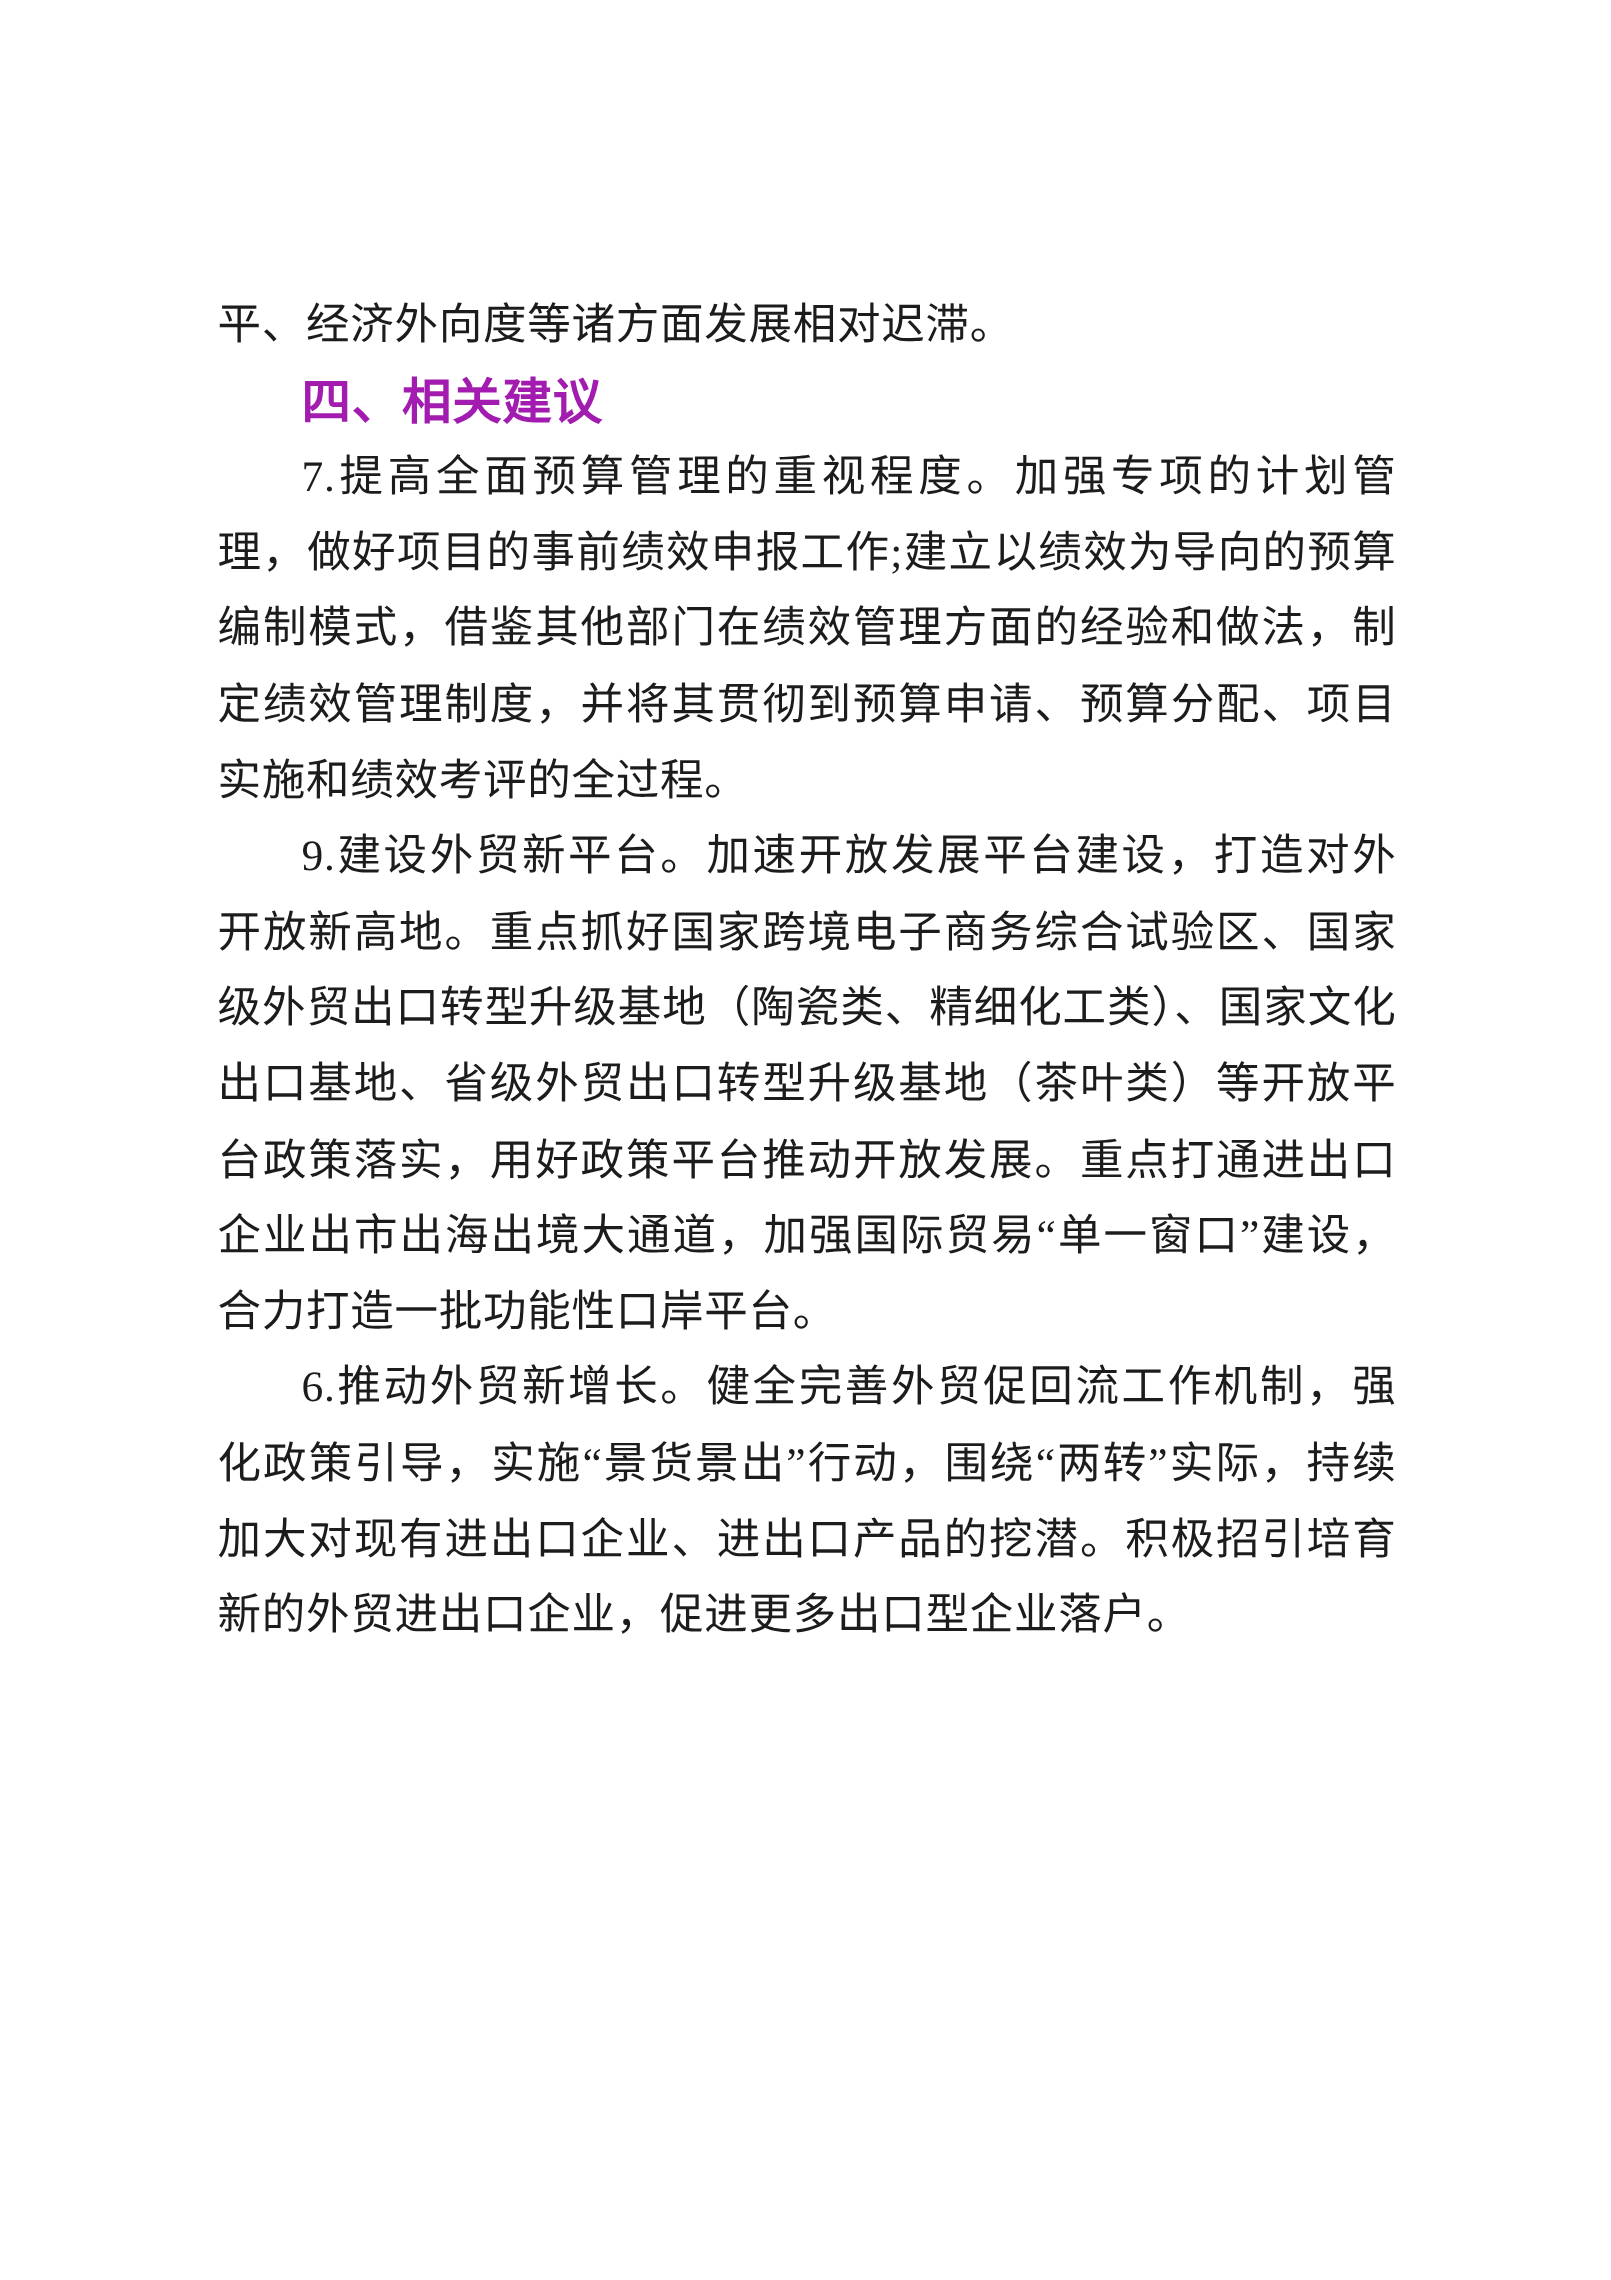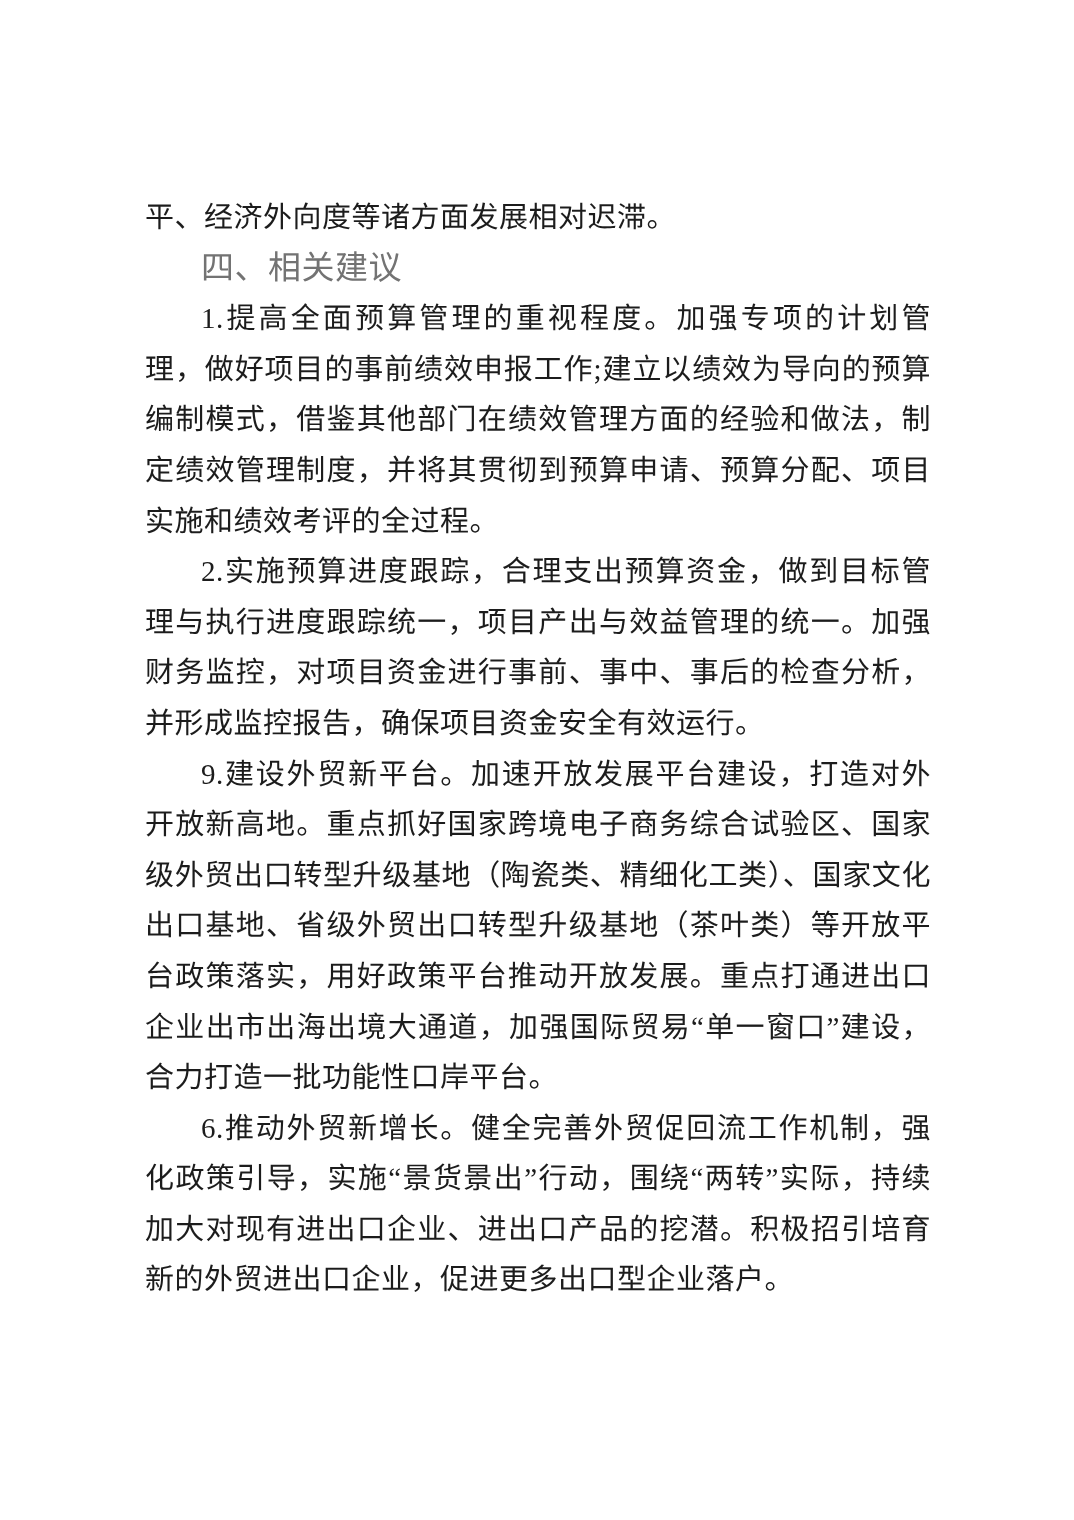--- a/index.html
+++ b/index.html
@@ -29,41 +29,40 @@
   .content p {
     margin: 0;
     text-indent: 56px;
   }
   .content p.carryover {
     text-indent: 0;
   }
   .content h2.section-heading {
     margin: 0;
     font-size: 33px;
-    font-weight: normal;
+    font-weight: bold;
     line-height: 50.6px;
     text-indent: 56px;
-    color: #737373;
+    color: #a21caf;
     font-family: "Liberation Sans", "DejaVu Sans", sans-serif;
     text-align: left;
   }
 </style>
 </head>
 <body>
 
 <div class="page">
   <div class="content">
 
     <p class="carryover">平、经济外向度等诸方面发展相对迟滞。</p>
 
 
     <h2 class="section-heading">四、相关建议</h2>
 
-    <p>1.提高全面预算管理的重视程度。加强专项的计划管理，做好项目的事前绩效申报工作;建立以绩效为导向的预算编制模式，借鉴其他部门在绩效管理方面的经验和做法，制定绩效管理制度，并将其贯彻到预算申请、预算分配、项目实施和绩效考评的全过程。</p>
+    <p>7.提高全面预算管理的重视程度。加强专项的计划管理，做好项目的事前绩效申报工作;建立以绩效为导向的预算编制模式，借鉴其他部门在绩效管理方面的经验和做法，制定绩效管理制度，并将其贯彻到预算申请、预算分配、项目实施和绩效考评的全过程。</p>
 
-    <p>2.实施预算进度跟踪，合理支出预算资金，做到目标管理与执行进度跟踪统一，项目产出与效益管理的统一。加强财务监控，对项目资金进行事前、事中、事后的检查分析，并形成监控报告，确保项目资金安全有效运行。</p>
 
     <p>9.建设外贸新平台。加速开放发展平台建设，打造对外开放新高地。重点抓好国家跨境电子商务综合试验区、国家级外贸出口转型升级基地（陶瓷类、精细化工类）、国家文化出口基地、省级外贸出口转型升级基地（茶叶类）等开放平台政策落实，用好政策平台推动开放发展。重点打通进出口企业出市出海出境大通道，加强国际贸易“单一窗口”建设，合力打造一批功能性口岸平台。</p>
 
     <p>6.推动外贸新增长。健全完善外贸促回流工作机制，强化政策引导，实施“景货景出”行动，围绕“两转”实际，持续加大对现有进出口企业、进出口产品的挖潜。积极招引培育新的外贸进出口企业，促进更多出口型企业落户。</p>
 
   </div>
 </div>
 
 </body></html>

